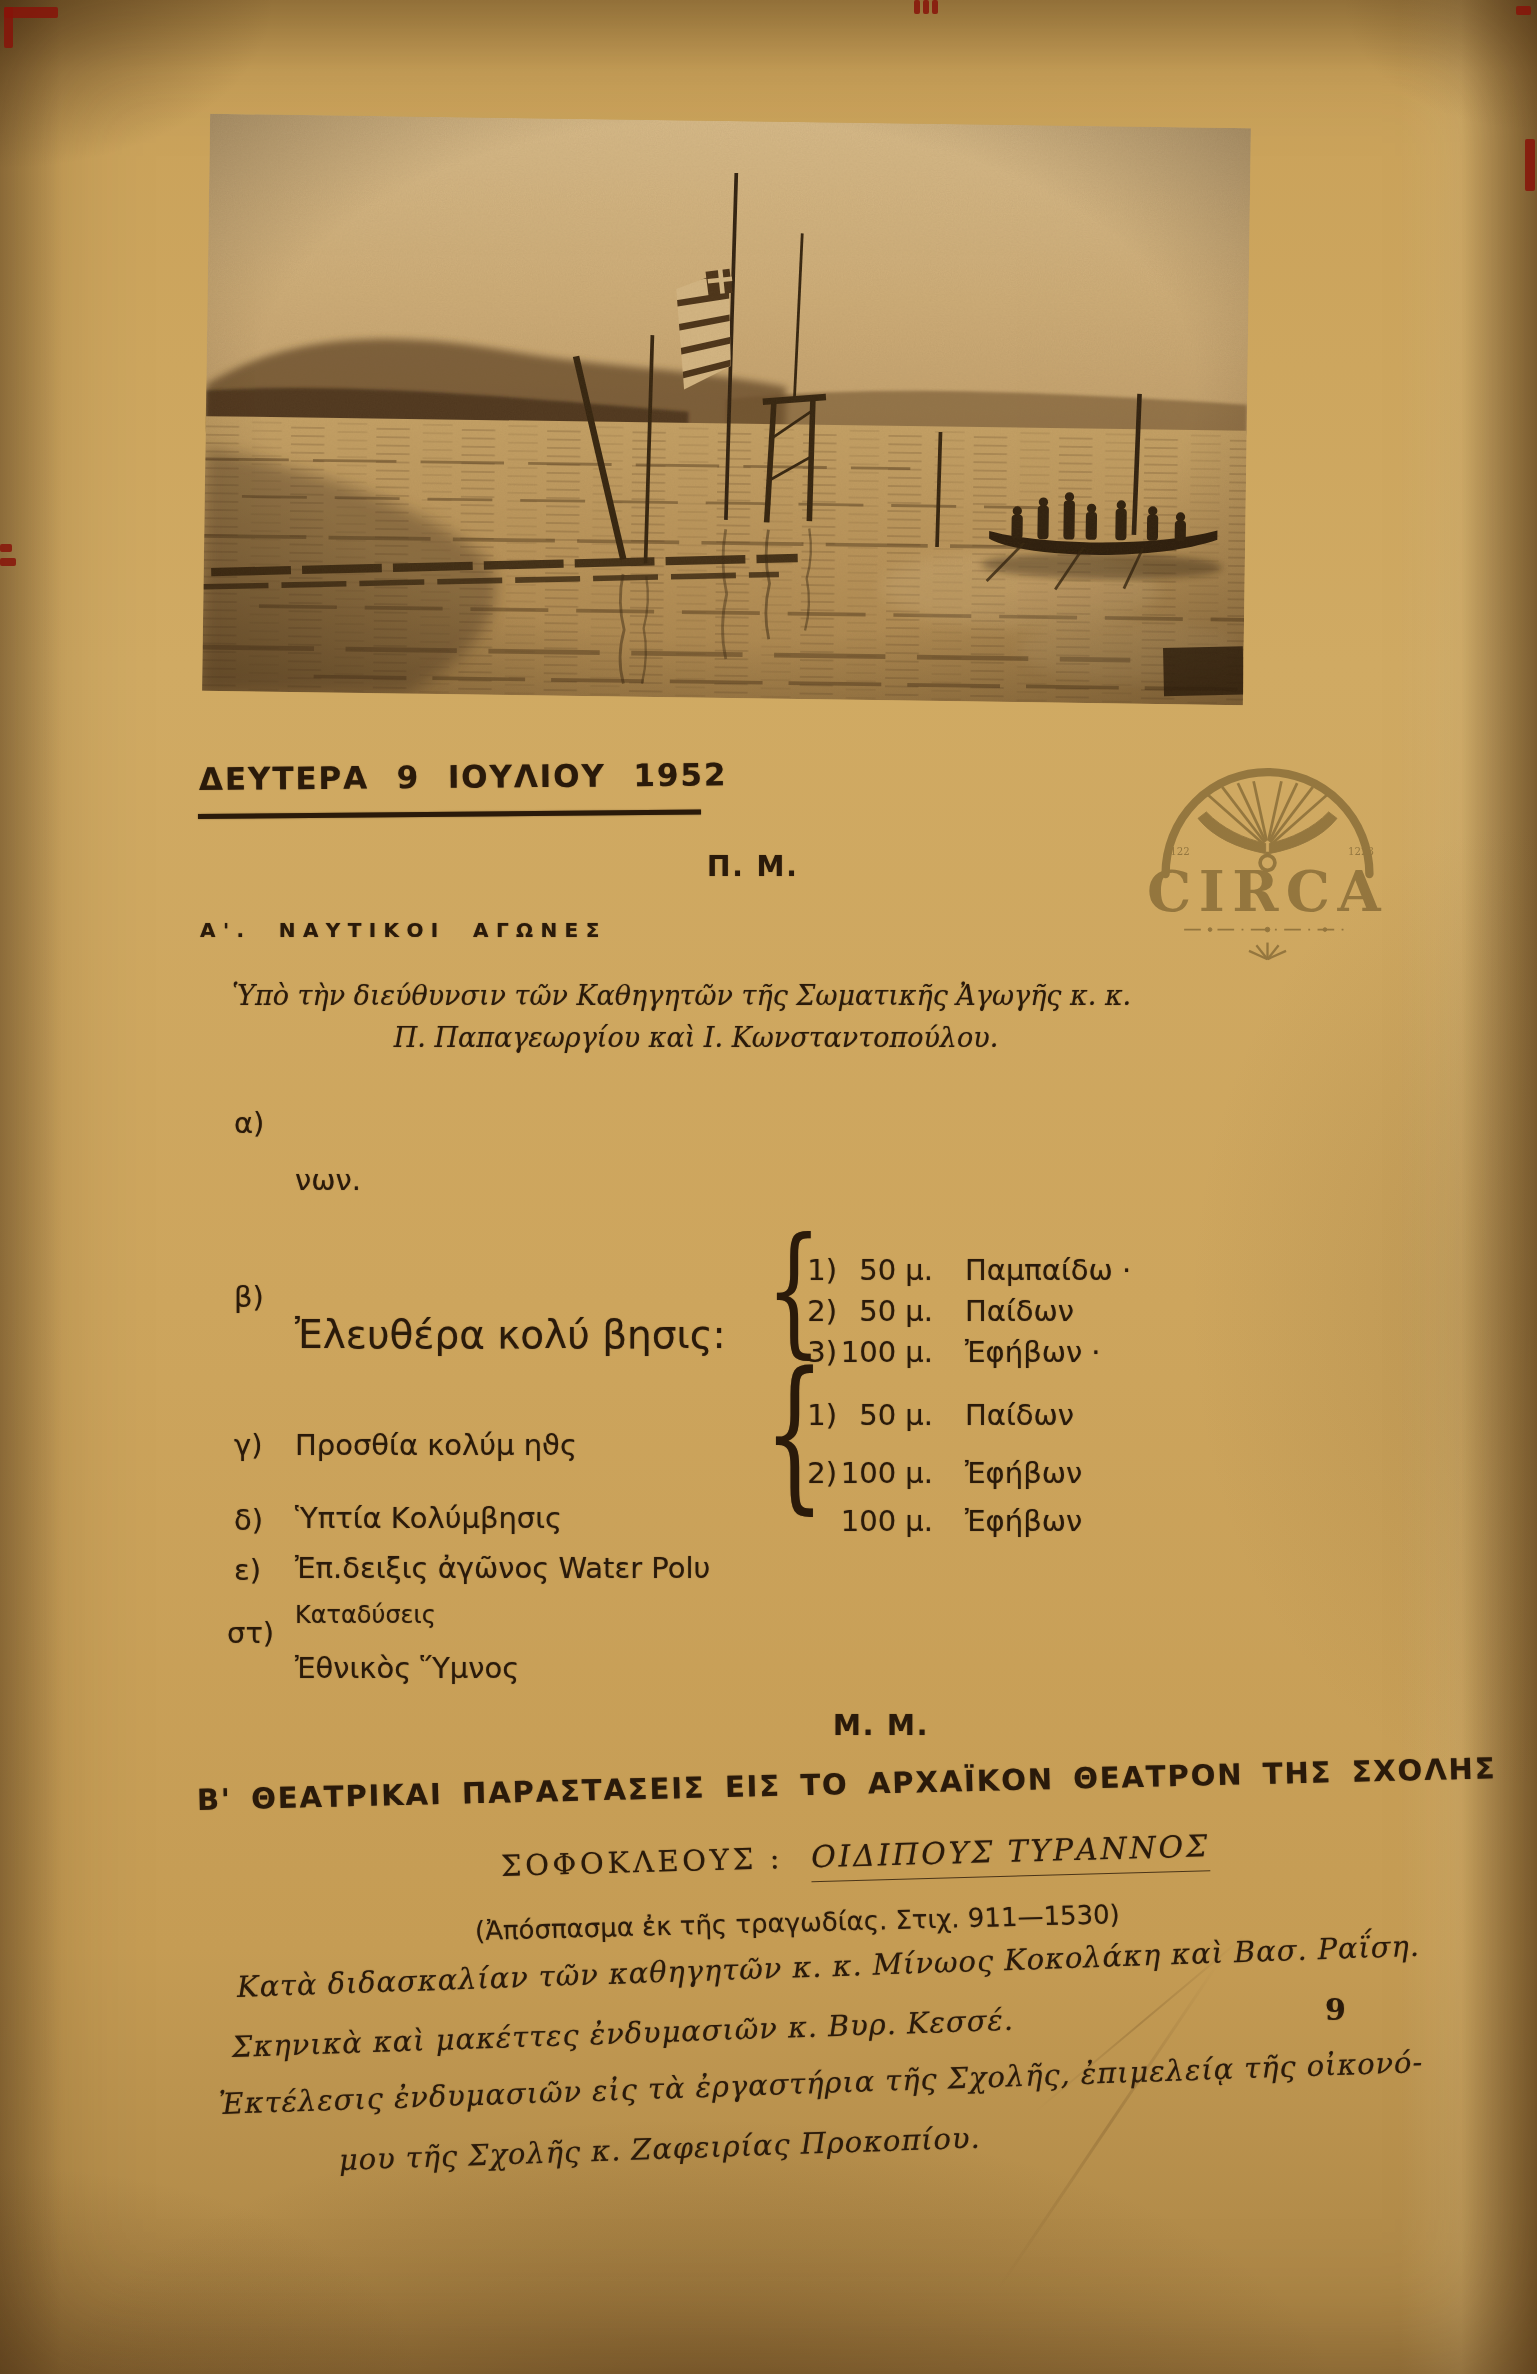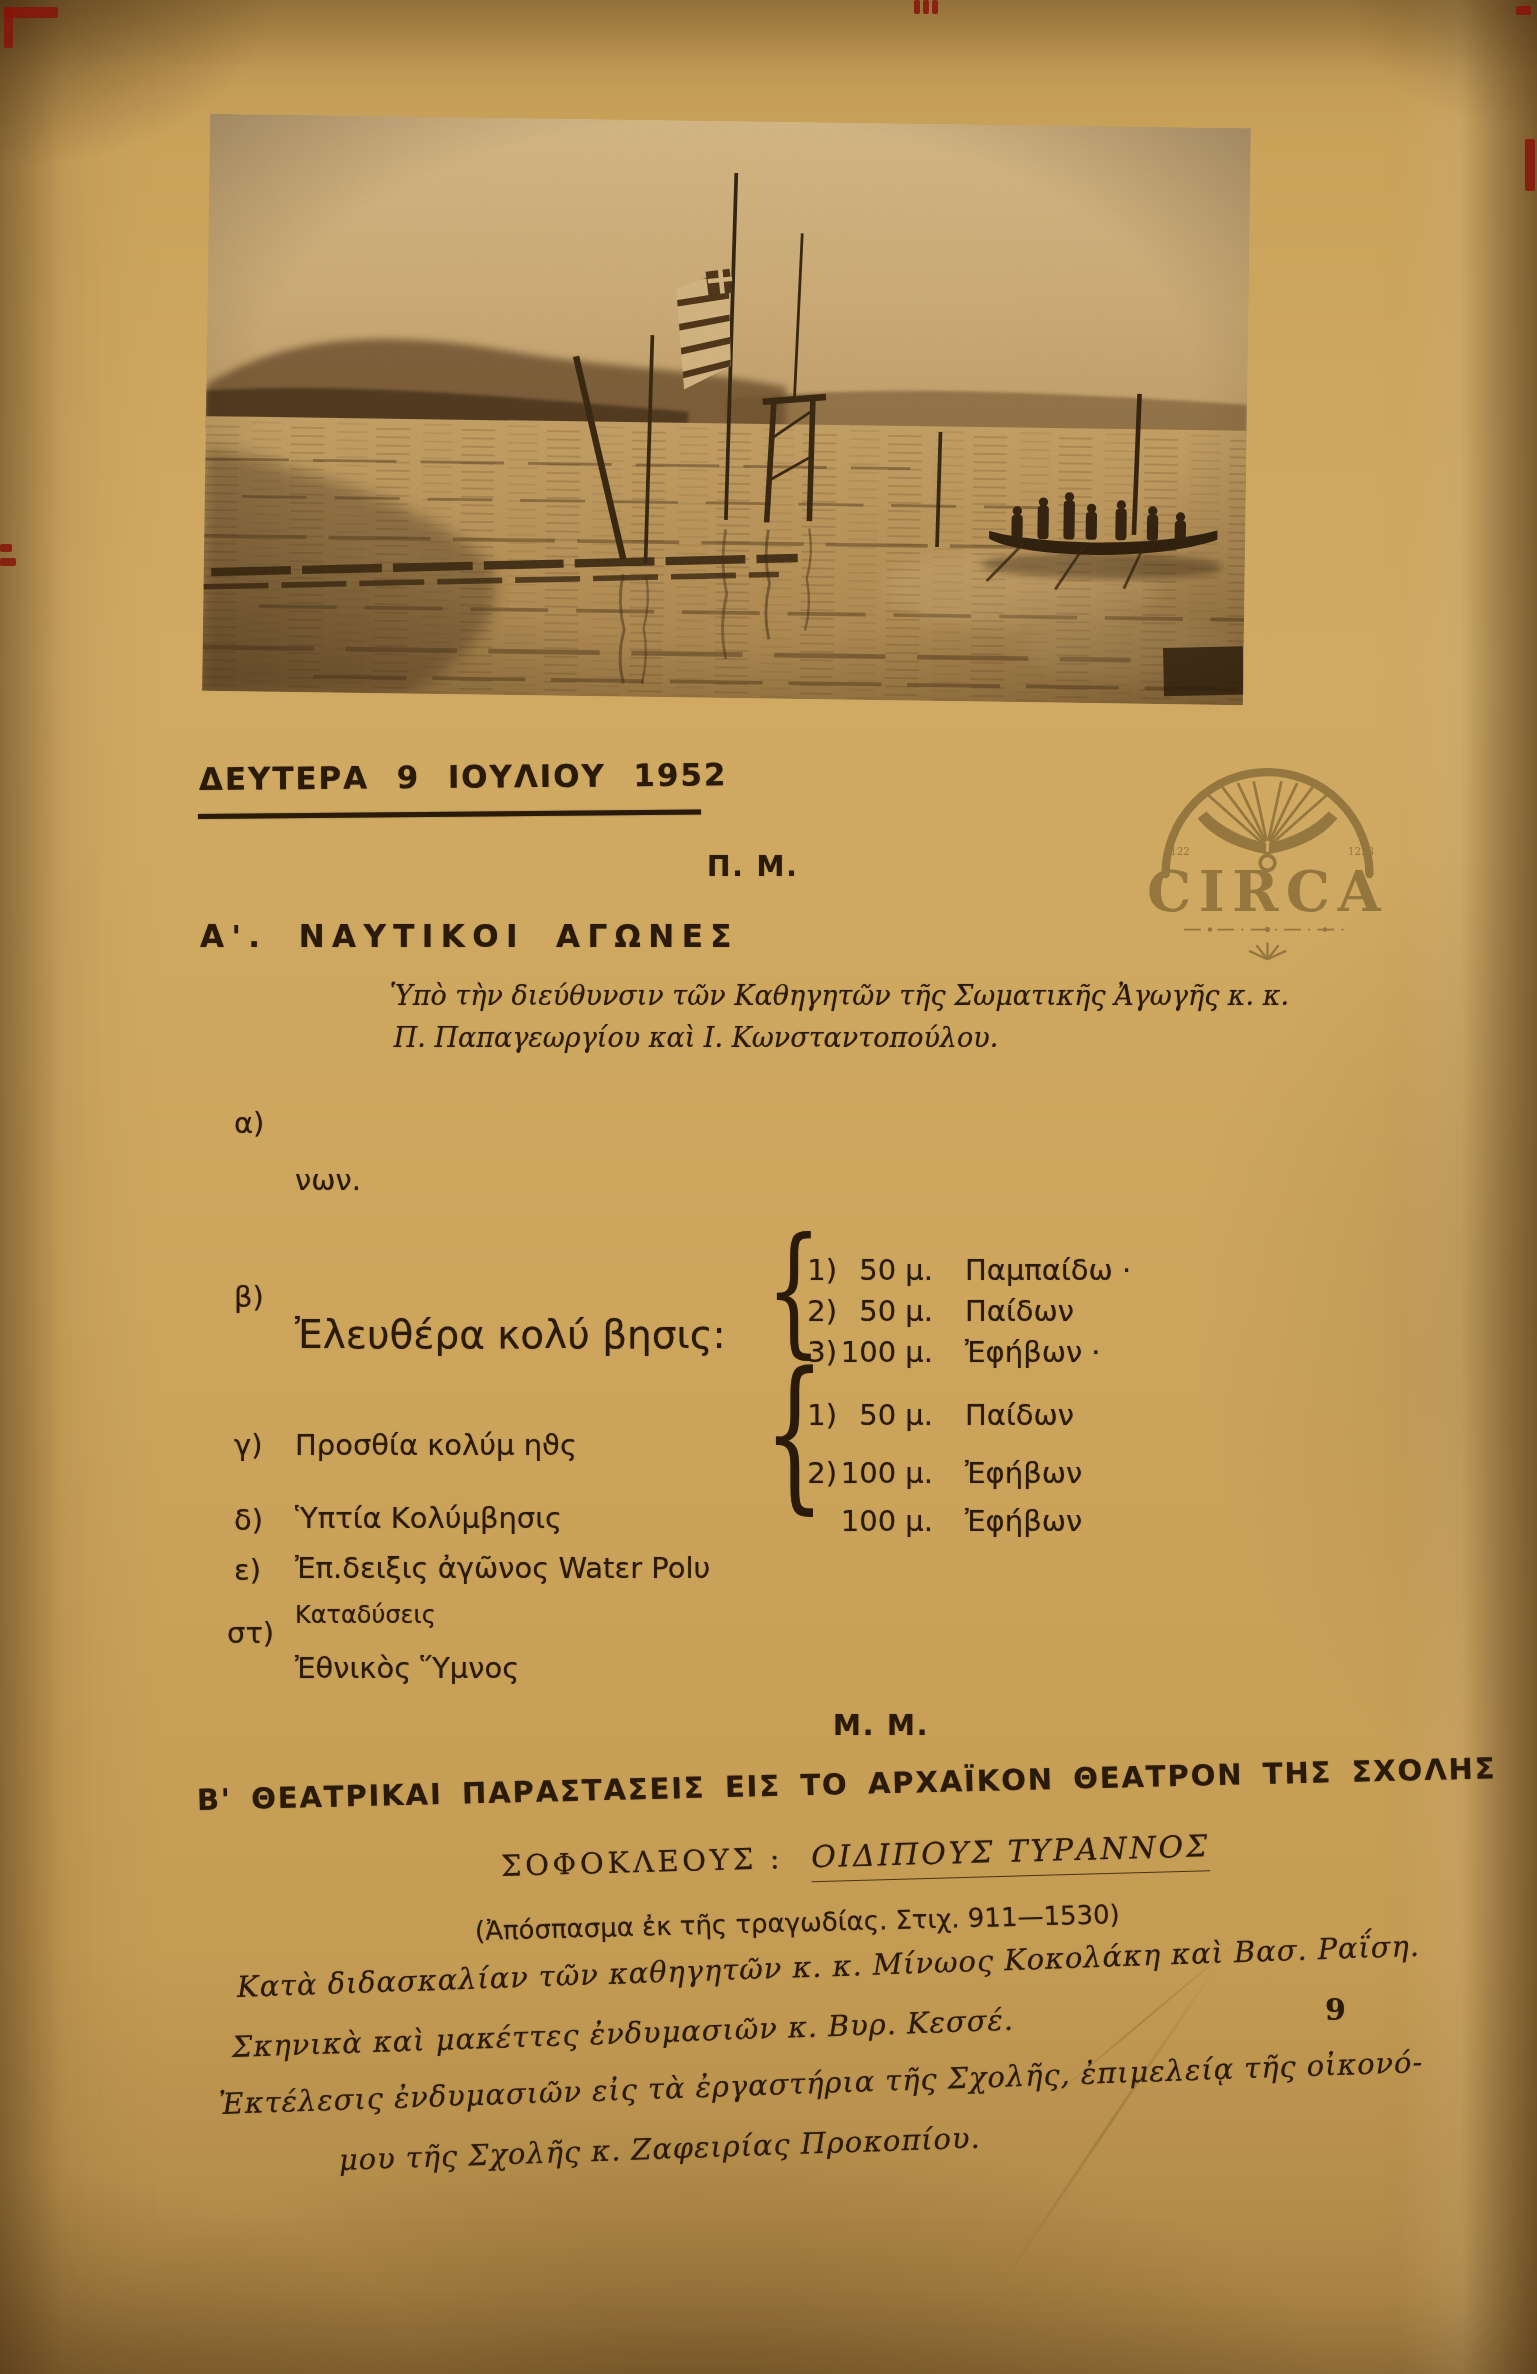--- a/index.html
+++ b/index.html
@@ -175,23 +175,23 @@
       <rect x="0" y="0" width="1122" height="622" filter="url(#grain)" opacity=".45"></rect>
       <rect x="0" y="0" width="1122" height="622" fill="url(#gvig)"></rect>
     </svg>
   </div>
 
   <div class="abs sansb ink" style="left:199px;top:761px;font-size:31px;letter-spacing:1.9px;word-spacing:15px;transform:rotate(-.5deg);transform-origin:left;">ΔΕΥΤΕΡΑ 9 ΙΟΥΛΙΟΥ 1952</div>
   <div class="abs rule" style="left:198px;top:814px;width:503px;height:4.6px;transform:rotate(-.5deg);transform-origin:left;"></div>
 
   <div class="abs sansb ink" style="left:707px;top:850px;font-size:28px;letter-spacing:1.9px;">Π. Μ.</div>
 
-  <div class="abs sansb ink" style="left:200px;top:918px;font-size:31px;letter-spacing:7.4px;word-spacing:13px;">Α'. ΝΑΥΤΙΚΟΙ ΑΓΩΝΕΣ</div>
-
-  <div class="abs serifit ink" style="left:232px;top:980px;width:1057px;font-size:27px;text-align:right;">Ὑπὸ τὴν διεύθυνσιν τῶν Καθηγητῶν τῆς Σωματικῆς Ἀγωγῆς κ. κ.</div>
+  <div class="abs sansb ink" style="left:200px;top:918px;font-size:20px;letter-spacing:7.4px;word-spacing:13px;">Α'. ΝΑΥΤΙΚΟΙ ΑΓΩΝΕΣ</div>
+
+  <div class="abs serifit ink" style="left:232px;top:980px;width:1057px;font-size:27px;text-align:left;">Ὑπὸ τὴν διεύθυνσιν τῶν Καθηγητῶν τῆς Σωματικῆς Ἀγωγῆς κ. κ.</div>
   <div class="abs serifit ink" style="left:232px;top:1022px;width:928px;font-size:27px;text-align:center;">Π. Παπαγεωργίου καὶ Ι. Κωνσταντοπούλου.</div>
 
   <div class="abs sans ink" style="left:234px;top:1106px;font-size:29px;">α)</div>
   <div class="abs sans ink" style="left:295px;top:1163px;font-size:29px;">νων.</div>
 
   <div class="abs sans ink" style="left:234px;top:1280px;font-size:29px;">β)</div>
   <div class="abs sans ink" style="left:295px;top:1280px;font-size:39px;margin-top:32px;">Ἐλευθέρα κολύ βησις:</div>
   <div class="abs brace" style="left:766px;top:1219px;font-size:141px;transform:scale(.62,1);transform-origin:left top;">{</div>
   <div class="abs optrow ink" style="left:798px;top:1237px;">
     <span class="num">1)</span>

